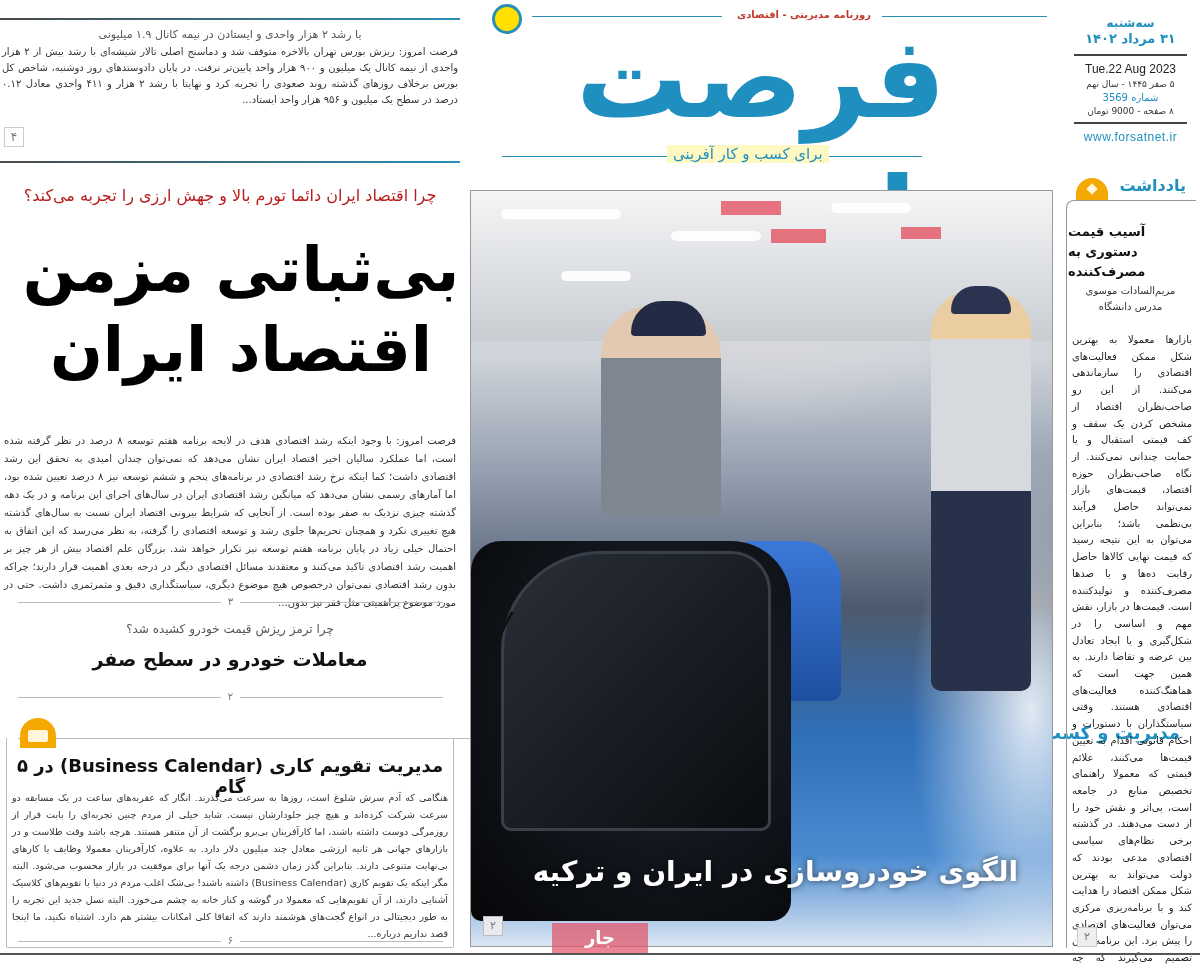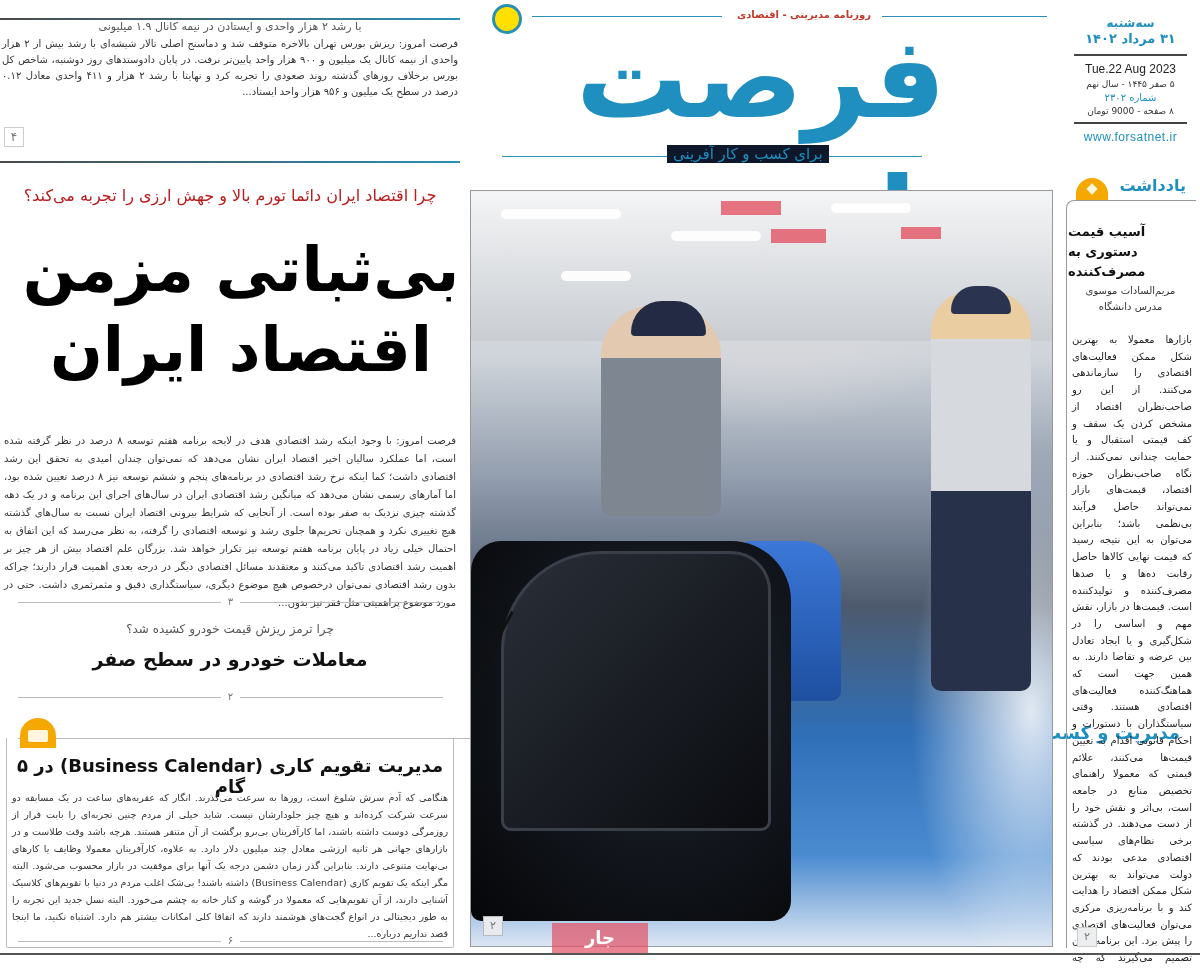--- a/index.html
+++ b/index.html
@@ -6,36 +6,36 @@
   html, body { width: 1200px; height: 969px; background: #ffffff; overflow: hidden; }
   body { position: relative; font-family: "DejaVu Sans", sans-serif; color: #222; direction: rtl; }
 
   
   .masthead-logo { position: absolute; left: 462px; top: 0; width: 598px; height: 172px; }
   .logo-top-line { position: absolute; top: 16px; height: 1px; background: #2a8fb5; }
   .logo-tagline-top { position: absolute; left: 275px; top: 9px; font-size: 10px; color: #c0392b; font-weight: bold; white-space: nowrap; }
   .logo-sun { position: absolute; left: 30px; top: 4px; width: 30px; height: 30px; border-radius: 50%; background: #ffe000; border: 3px solid #2a8fb5; }
   .logo-text { position: absolute; left: 0; right: 0; top: 8px; text-align: center; font-size: 112px; font-weight: bold; color: #1f8fbf; line-height: 140px; letter-spacing: -2px; font-family: "DejaVu Sans", sans-serif; }
   .logo-sub-line { position: absolute; top: 156px; height: 1px; background: #2a8fb5; }
-  .logo-tagline-bottom { position: absolute; left: 205px; top: 145px; font-size: 15px; color: #1f8fbf; white-space: nowrap; padding: 0 6px; background: #0f172a; }
+  .logo-tagline-bottom { position: absolute; left: 205px; top: 145px; font-size: 15px; color: #1f8fbf; white-space: nowrap; padding: 0 6px; background: #fef9c3; }
 
   .dateblock { position: absolute; left: 1068px; top: 10px; width: 125px; text-align: center; }
   .date-day { font-size: 12px; color: #1f8fbf; font-weight: bold; margin-top: 6px; }
   .date-persian { font-size: 13px; color: #1f8fbf; font-weight: bold; margin-top: 1px; }
   .date-hr { height: 2px; background: #444; margin: 8px 6px 6px; }
   .date-en { font-size: 12px; color: #222; direction: ltr; font-family: "Liberation Sans", sans-serif; }
   .date-small { font-size: 9px; color: #333; margin-top: 3px; }
   .issue-no { font-size: 10px; color: #1f8fbf; margin-top: 3px; }
   .date-hr2 { height: 2px; background: #444; margin: 6px 6px 6px; }
   .website { font-size: 12px; color: #1f8fbf; direction: ltr; font-family: "Liberation Sans", sans-serif; letter-spacing: 0.5px; }
 
   
   .bourse-box { position: absolute; left: 0; top: 18px; width: 460px; height: 145px; }
   .bourse-line { height: 2px; background: linear-gradient(to left, #2a8fb5, #4a4a4a); }
-  .bourse-kicker { text-align: center; font-size: 11px; color: #555; }
+  .bourse-kicker { text-align: center; font-size: 11px; color: #555; margin-top: 8px; }
   .bourse-title { text-align: center; font-size: 21px; font-weight: bold; color: #333; margin-top: 2px; }
   .bourse-body { font-size: 10px; line-height: 16px; color: #333; text-align: justify; padding: 3px 2px 0 2px; }
   .bourse-page { position: absolute; left: 4px; top: 109px; width: 20px; height: 20px; border: 1px solid #ccc; text-align: center; font-size: 12px; color: #777; line-height: 18px; }
   .bourse-line-bottom { position: absolute; bottom: 0; left: 0; right: 0; height: 2px; background: linear-gradient(to left, #2a8fb5, #4a4a4a); }
 
   
   .lead-kicker { position: absolute; left: 0; top: 186px; width: 460px; text-align: center; font-size: 16px; color: #b91c1c; }
   .lead-title { position: absolute; left: 0; top: 230px; width: 460px; text-align: center; font-size: 62px; line-height: 80px; font-weight: bold; color: #000; padding-left: 22px; }
   .lead-body { position: absolute; left: 0; top: 432px; width: 460px; font-size: 10px; line-height: 18px; color: #333; text-align: justify; padding: 0 4px; }
   .sep { position: absolute; left: 18px; width: 425px; height: 12px; }
@@ -102,21 +102,21 @@
   <div class="logo-sub-line" style="left:40px; width:420px;"></div>
   <div class="logo-tagline-bottom">برای کسب و کار آفرینی</div>
 </div>
 
 <div class="dateblock">
   <div class="date-day">سه‌شنبه</div>
   <div class="date-persian">۳۱ مرداد ۱۴۰۲</div>
   <div class="date-hr"></div>
   <div class="date-en">Tue.22 Aug 2023</div>
   <div class="date-small">۵ صفر ۱۴۴۵ - سال نهم</div>
-  <div class="issue-no">شماره ۲۳۰۲</div>
+  <div class="issue-no">شماره 3569</div>
   <div class="date-small">۸ صفحه - 9000 تومان</div>
   <div class="date-hr2"></div>
   <div class="website">www.forsatnet.ir</div>
 </div>
 
 <div class="bourse-box">
   <div class="bourse-line"></div>
   <div class="bourse-kicker">با رشد ۲ هزار واحدی و ایستادن در نیمه کانال ۱.۹ میلیونی</div>
   <div class="bourse-body">فرصت امروز: ریزش بورس تهران بالاخره متوقف شد و دماسنج اصلی تالار شیشه‌ای با رشد بیش از ۲ هزار واحدی از نیمه کانال یک میلیون و ۹۰۰ هزار واحد پایین‌تر نرفت. در پایان دادوستدهای روز دوشنبه، شاخص کل بورس برخلاف روزهای گذشته روند صعودی را تجربه کرد و نهایتا با رشد ۲ هزار و ۴۱۱ واحدی معادل ۰.۱۲ درصد در سطح یک میلیون و ۹۵۶ هزار واحد ایستاد...</div>
   <div class="bourse-page">۴</div>
@@ -167,20 +167,21 @@
   <div class="redsign" style="left:300px; top:38px; width:55px; height:14px;"></div>
   <div class="redsign" style="left:430px; top:36px; width:40px; height:12px;"></div>
   <div class="bluecar"></div>
   <div class="carbody"></div>
   <div class="door"></div>
   <div class="worker1"></div>
   <div class="cap1"></div>
   <div class="worker2"></div>
   <div class="cap2"></div>
   <div class="stripe"></div>
+  <div class="photo-title">الگوی خودروسازی در ایران و ترکیه</div>
   <div class="photo-page">۲</div>
 </div>
 <div class="watermark">جار</div>
 
 <div class="note-box"></div>
 <div class="note-icon">
     <div class="pen"></div>
   </div>
 <div class="note-label">یادداشت</div>
 <div class="note-title">آسیب قیمت دستوری به مصرف‌کننده</div>

